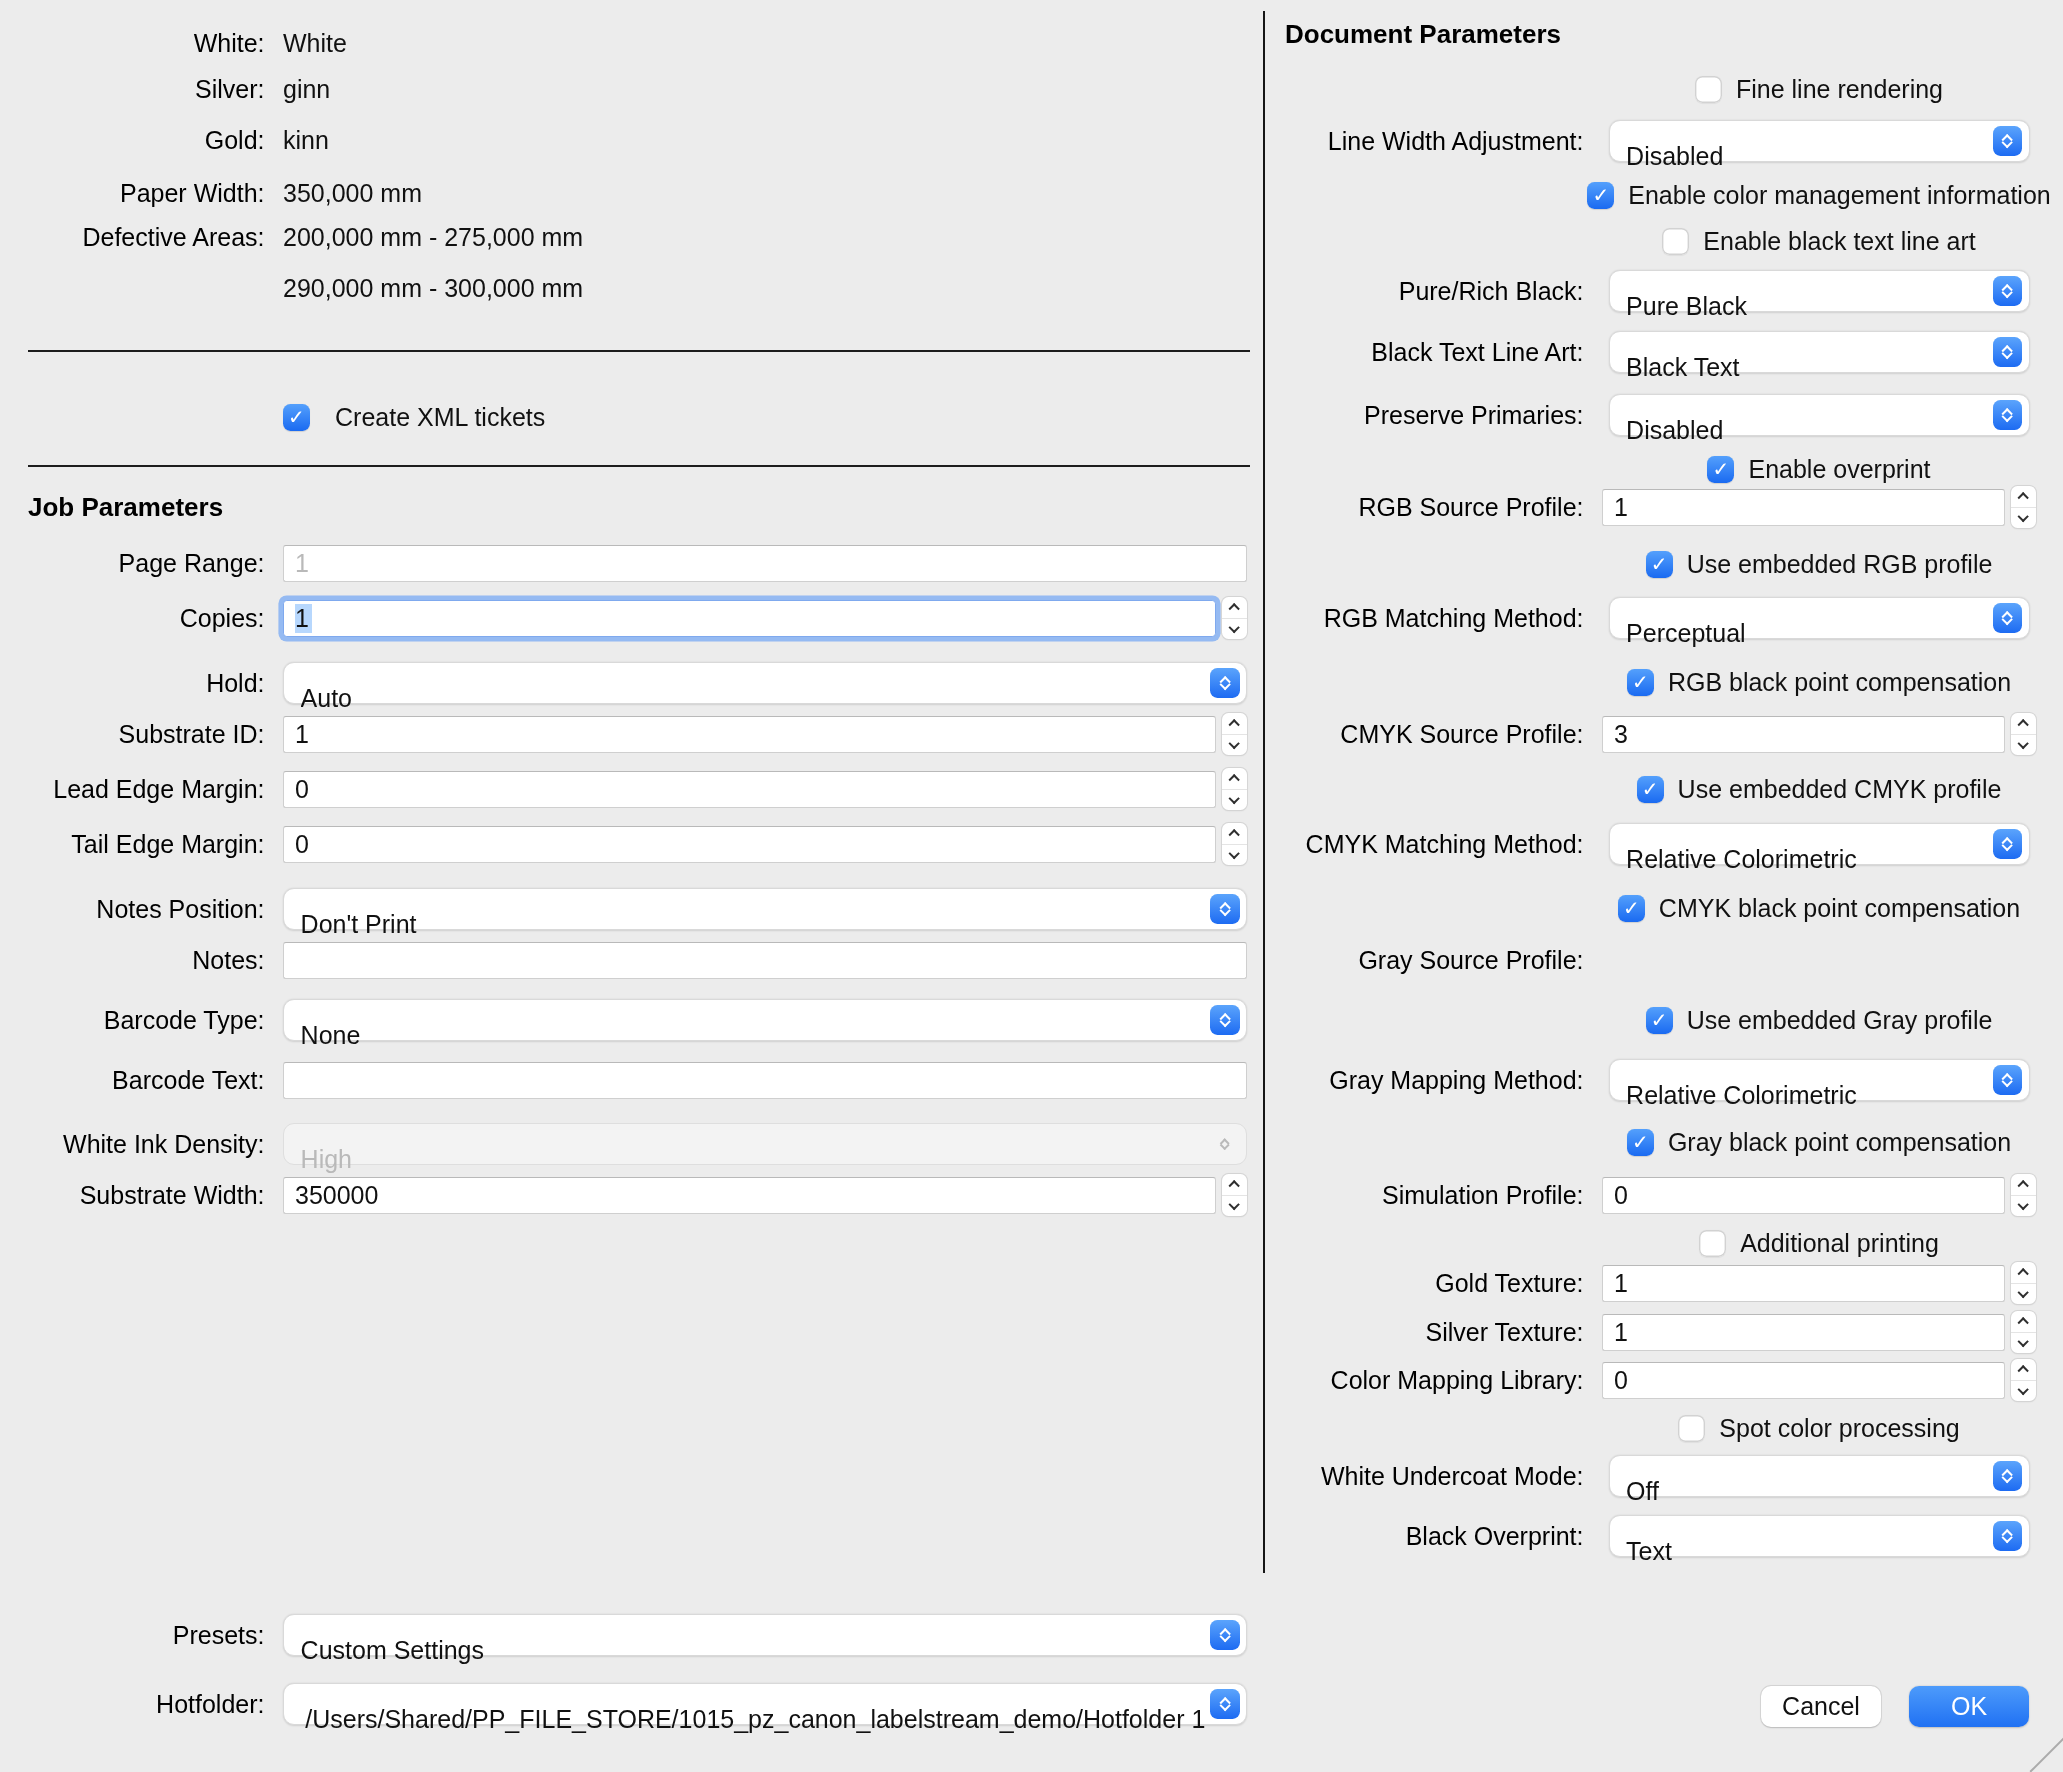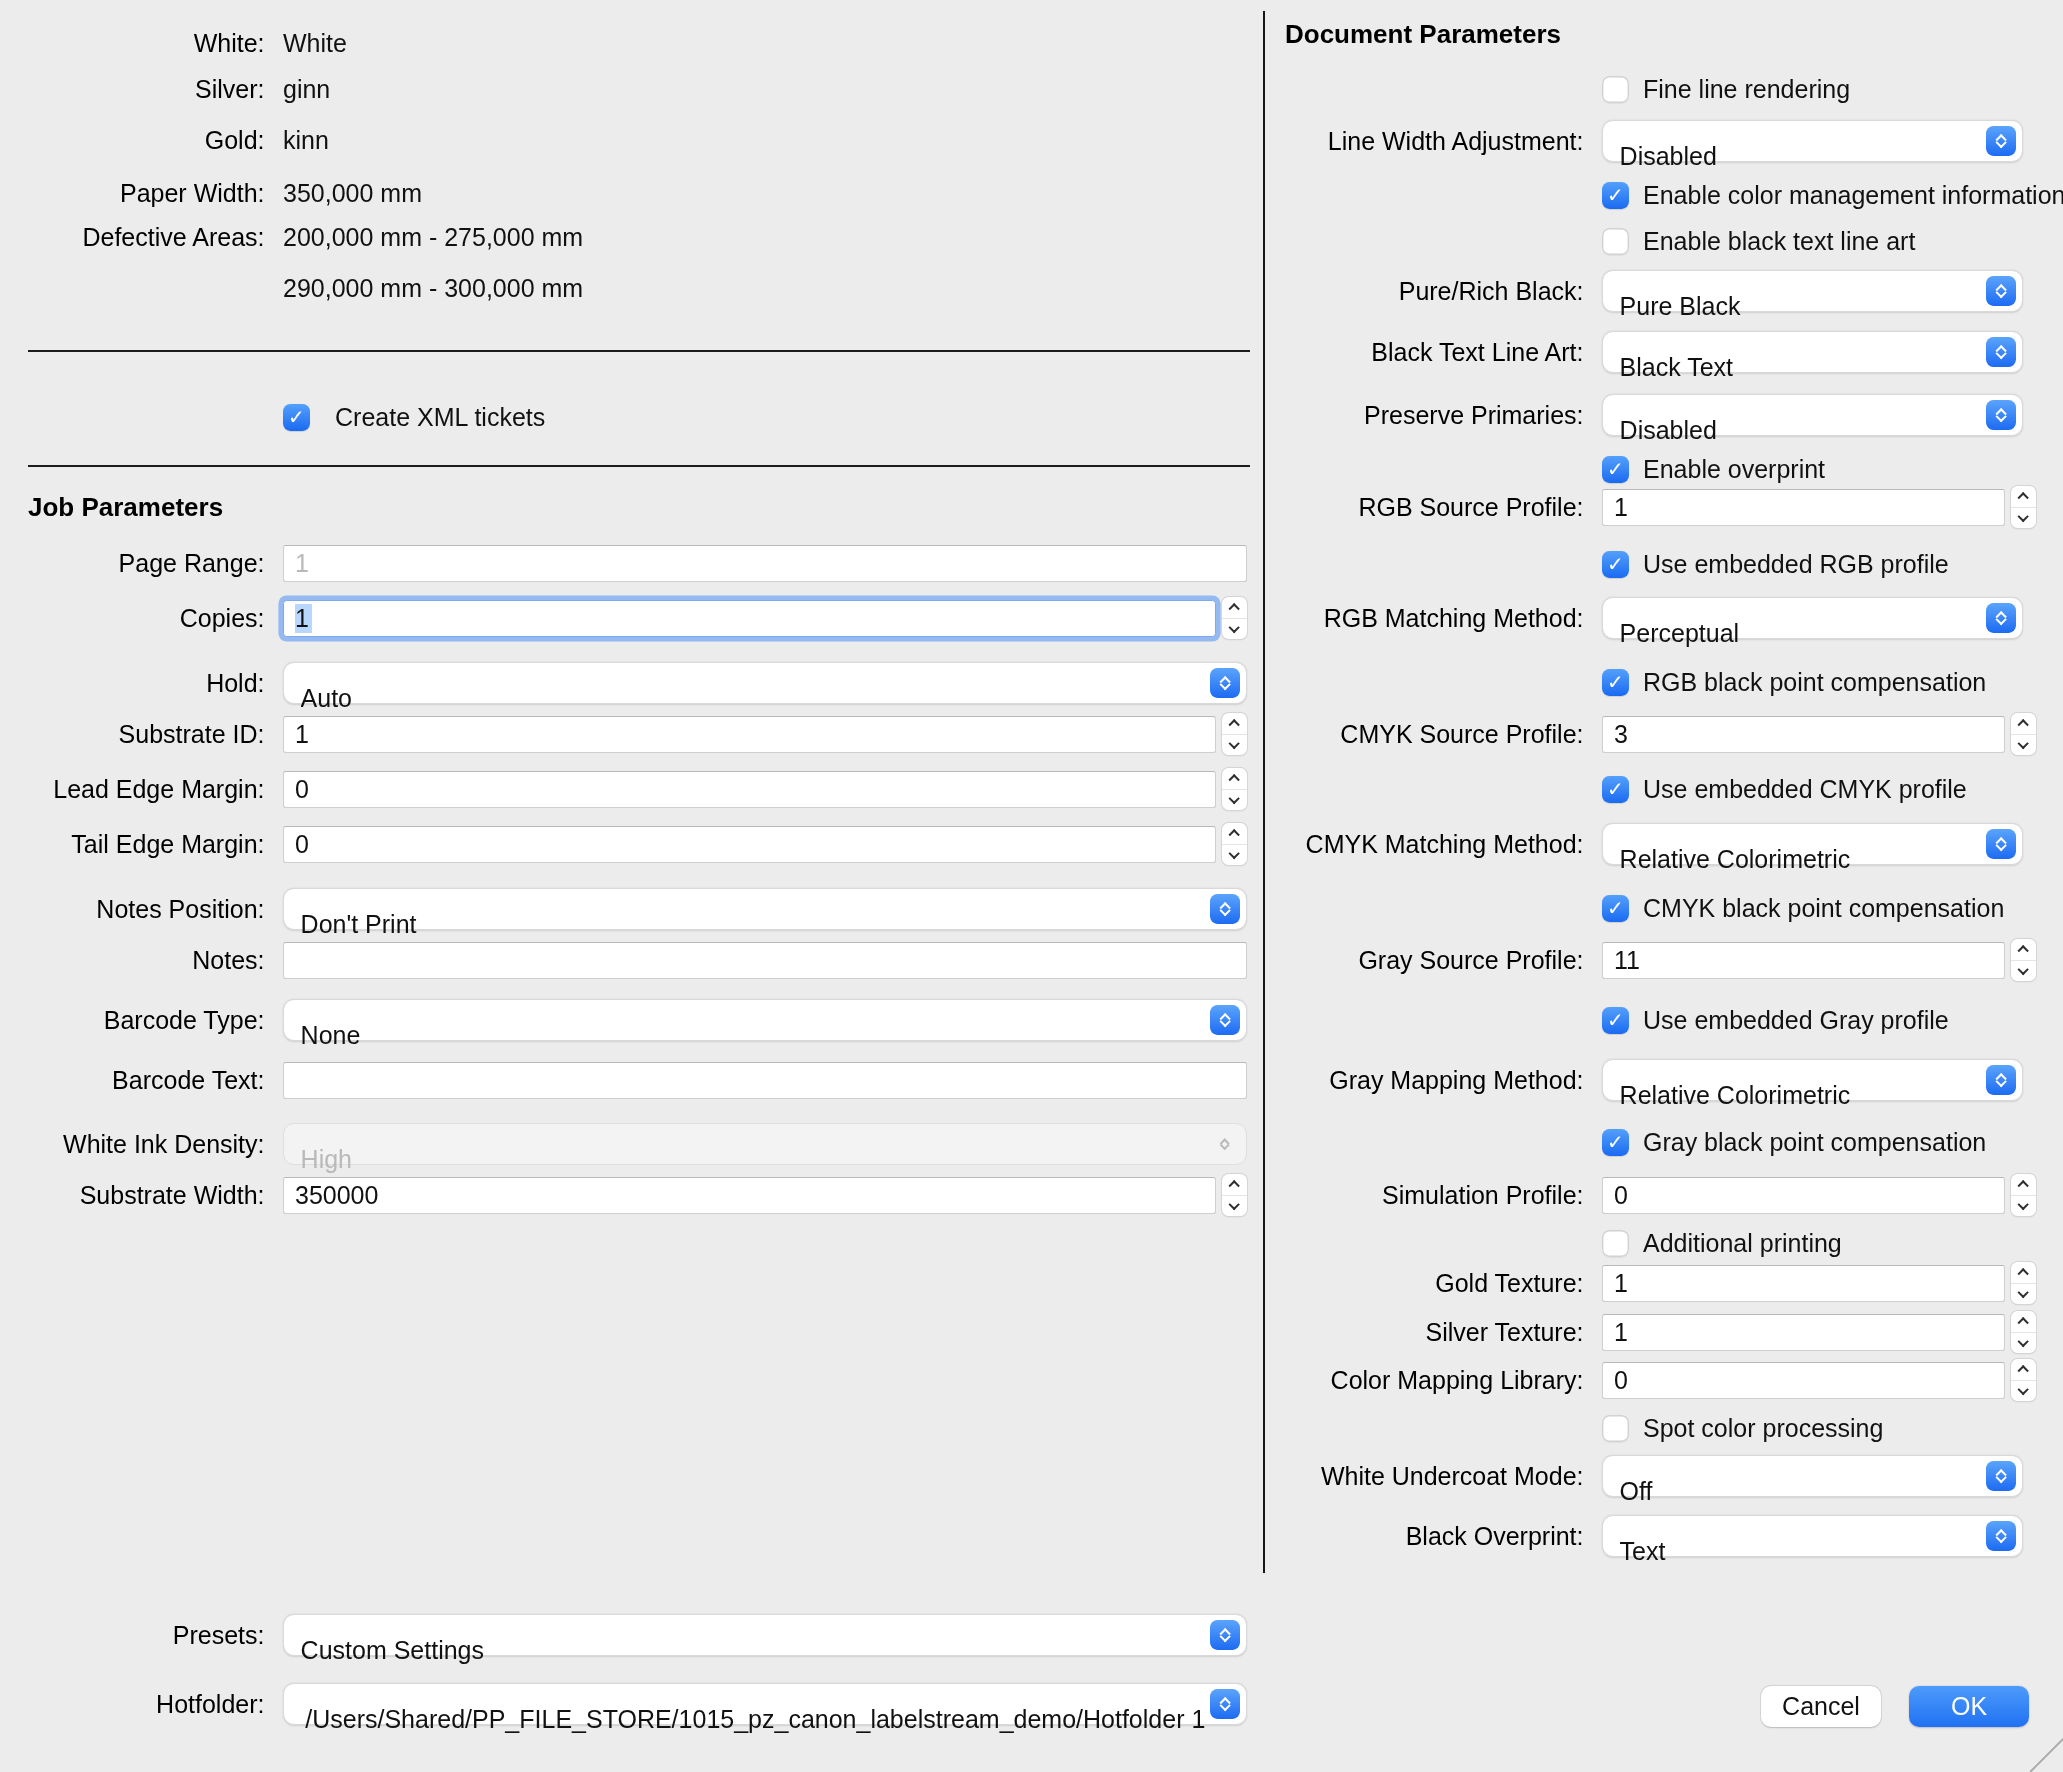--- a/index.html
+++ b/index.html
@@ -14,21 +14,21 @@
     overflow: hidden;
   }
   .row { position: absolute; display: flex; align-items: center; height: 42px; }
   .row.l { left: 0; width: 1248px; }
   .row.r { left: 1281px; width: 759px; }
   .lbl { flex: none; text-align: right; padding-right: 18.5px; white-space: nowrap; color:#000; }
   .row.l .lbl { width: 283px; }
   .row.r .lbl { width: 321px; }
   .ctl { flex: none; display: flex; align-items: center; }
   .row.l .ctl { width: 964px; gap: 11px; }
-  .row.r .ctl { width: 434px; }
+  .row.r .ctl { width: 434px; justify-content: center; }
   .val { white-space: nowrap; }
 
   .info { height: 31px; }
 
   
   .field {
     background: #fff;
     border: 0.9px solid #cfcfcf; border-top-color: #b9b9b9;
     border-radius: 2.8px;
     height: 37px; width: 100%;
@@ -548,35 +548,20 @@
   <div class="row r" style="top:887px">
     <div class="lbl"></div>
     <div class="ctl">
       <div class="checkbox" data-checked="true"></div>
       <span class="cb-label">CMYK black point compensation</span>
     </div>
   </div>
 
   <div class="row r" style="top:939px">
     <div class="lbl">Gray Source Profile:</div>
-    <div class="ctl">
-        <div class="numwrap">
-      <div class="field">
-            <span>11</span>
-          </div>
-      <div class="stepper">
-        <div class="half">
-              <i class="up"></i>
-            </div>
-        <div class="half">
-              <i class="dn"></i>
-            </div>
-      </div>
-    </div>
-      </div>
   </div>
 
   <div class="row r" style="top:999px">
     <div class="lbl"></div>
     <div class="ctl">
       <div class="checkbox" data-checked="true"></div>
       <span class="cb-label">Use embedded Gray profile</span>
     </div>
   </div>
 

